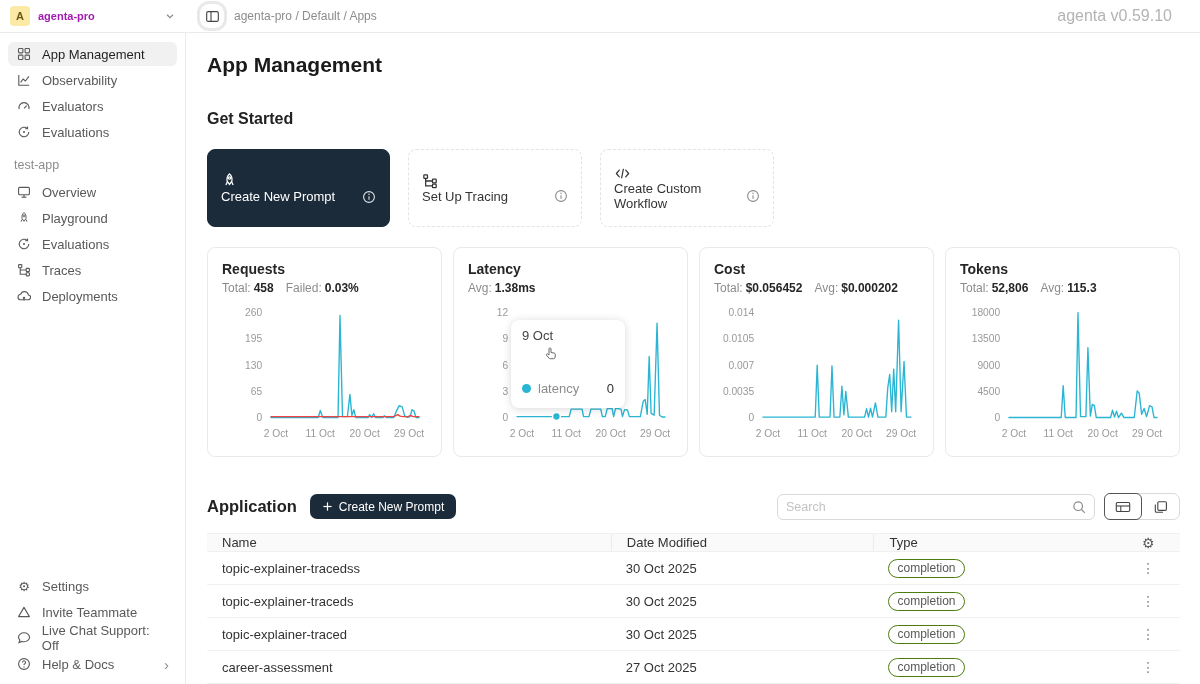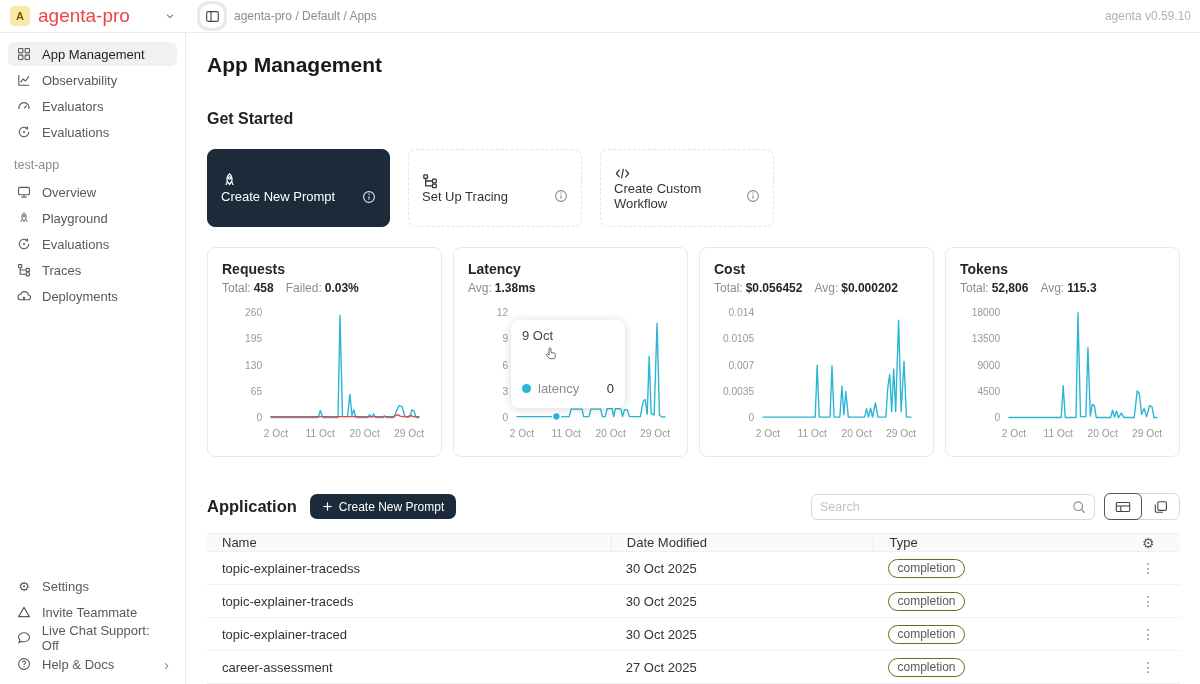--- a/index.html
+++ b/index.html
@@ -4,26 +4,26 @@
 <style>
   * { margin:0; padding:0; box-sizing:border-box; }
   html,body { width:1200px; height:684px; overflow:hidden; background:#fff;
     font-family:"Liberation Sans","DejaVu Sans",sans-serif; color:#262626; }
 
   
   .header { height:33px; display:flex; align-items:center; border-bottom:1px solid #ebebeb; background:#fff; }
   .ws-block { width:186px; display:flex; align-items:center; gap:8px; padding:0 10px; }
   .avatar { width:20px; height:20px; border-radius:4px; background:#fbe9a6; color:#6b5618;
     font-size:11px; font-weight:700; display:flex; align-items:center; justify-content:center; }
-  .ws-name { font-size:19px; color:#ef4444; flex:1; }
+  .ws-name { font-size:11px; color:#a21caf; flex:1;font-weight:bold; }
   .chev-down svg { display:block; }
   .collapse-btn { margin-left:14px; width:24px; height:24px; border-radius:9px; background:#fff;
     box-shadow:0 0 0 3px #e9e9e9; display:flex; align-items:center; justify-content:center; cursor:pointer; }
   .breadcrumb { font-size:12px; color:#8c8c8c; margin-left:10px; }
-  .version { margin-left:auto; font-size:12px; color:#b3b3b3; padding-right:9px; }
+  .version { margin-left:auto; font-size:16px; color:#b3b3b3; padding-right:28px; }
 
   
   .shell { display:flex; height:651px; }
   .sidebar { width:186px; border-right:1px solid #ebebeb; display:flex; flex-direction:column; padding:9px 8px 6px; }
   .sb-item { display:flex; align-items:center; gap:10px; height:24px; margin-bottom:2px;
     padding:0 8px; border-radius:6px; font-size:13px; color:#595959; cursor:pointer; }
   .sb-item.active { background:#f1f1f1; color:#1f1f1f; font-weight:500; }
   .sb-item .ic { width:16px; display:flex; justify-content:center; color:#595959; }
   .sb-section { font-size:12.5px; color:#8c8c8c; margin:12px 0 8px 6px; }
   .sb-footer { margin-top:auto; }
@@ -66,21 +66,21 @@
   .tt-dot { width:9px; height:9px; border-radius:50%; background:#29b5d3; }
   .tt-name { font-size:13px; color:#8c8c8c; }
   .tt-val { margin-left:auto; font-size:13px; color:#333; font-weight:500; }
 
   
   .app-row { display:flex; align-items:center; margin-top:36px; }
   .app-title { font-size:16.5px; font-weight:700; color:#222; }
   .create-btn { margin-left:13px; height:25px; padding:0 12px; background:#1c2b3a; color:#fff;
     border:none; border-radius:7px; font-size:12px; display:flex; align-items:center; gap:6px;
     cursor:pointer; font-family:inherit; }
-  .search-wrap { margin-left:auto; width:284px; height:26px; border:1px solid #d9d9d9; border-radius:6px;
+  .search-wrap { margin-left:auto; width:318px; height:26px; border:1px solid #d9d9d9; border-radius:6px;
     display:flex; align-items:center; padding:0 8px; gap:6px; }
   .search-wrap input { flex:1; border:none; outline:none; font-size:12.5px; color:#333;
     font-family:inherit; background:transparent; }
   .search-wrap input::placeholder { color:#c3c3c3; }
   .search-ic { color:#8c8c8c; display:flex; }
   .view-toggle { margin-left:9px; display:flex; border:1px solid #d9d9d9; border-radius:7px; height:27px; }
   .vt-btn { width:38px; display:flex; align-items:center; justify-content:center; cursor:pointer; color:#444; }
   .vt-btn.active { border:1.5px solid #555; border-radius:6px; margin:-1px; background:#fff; }
 
   

